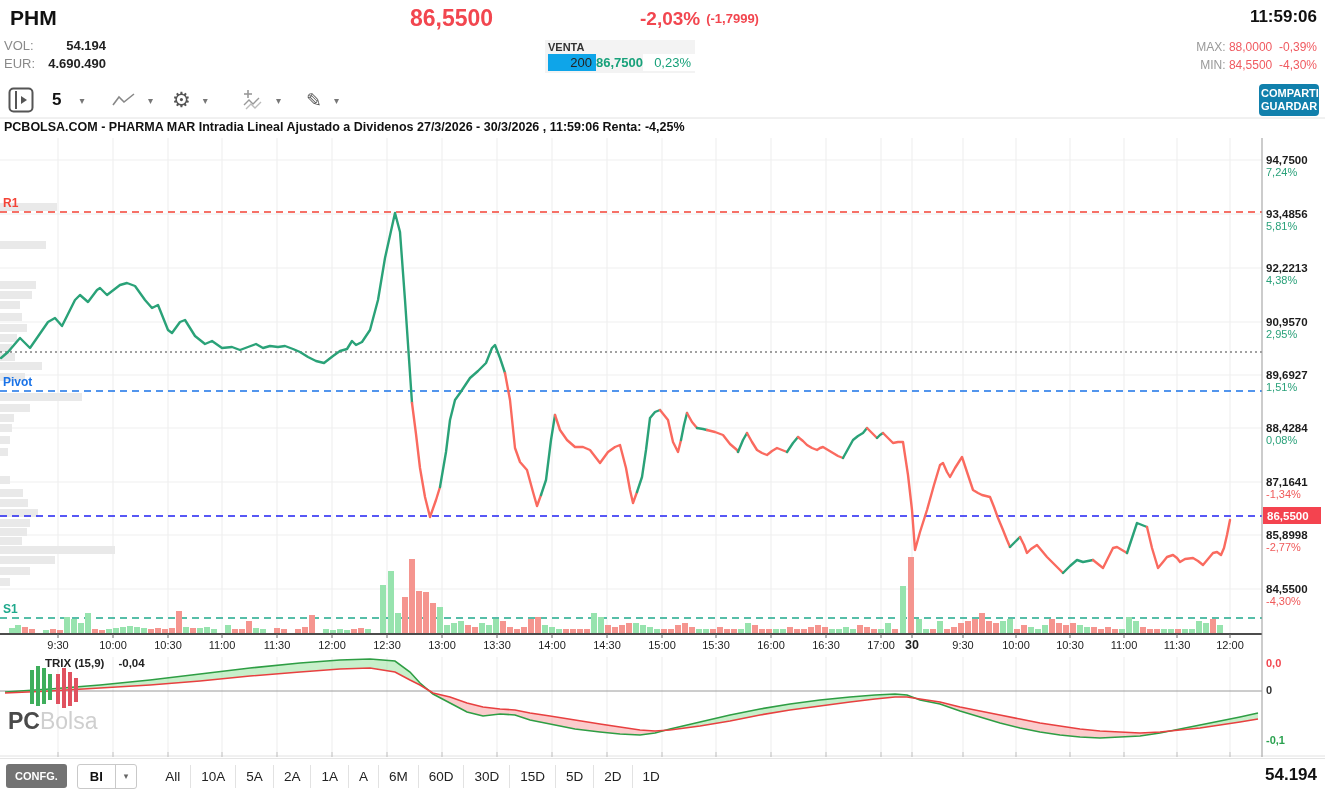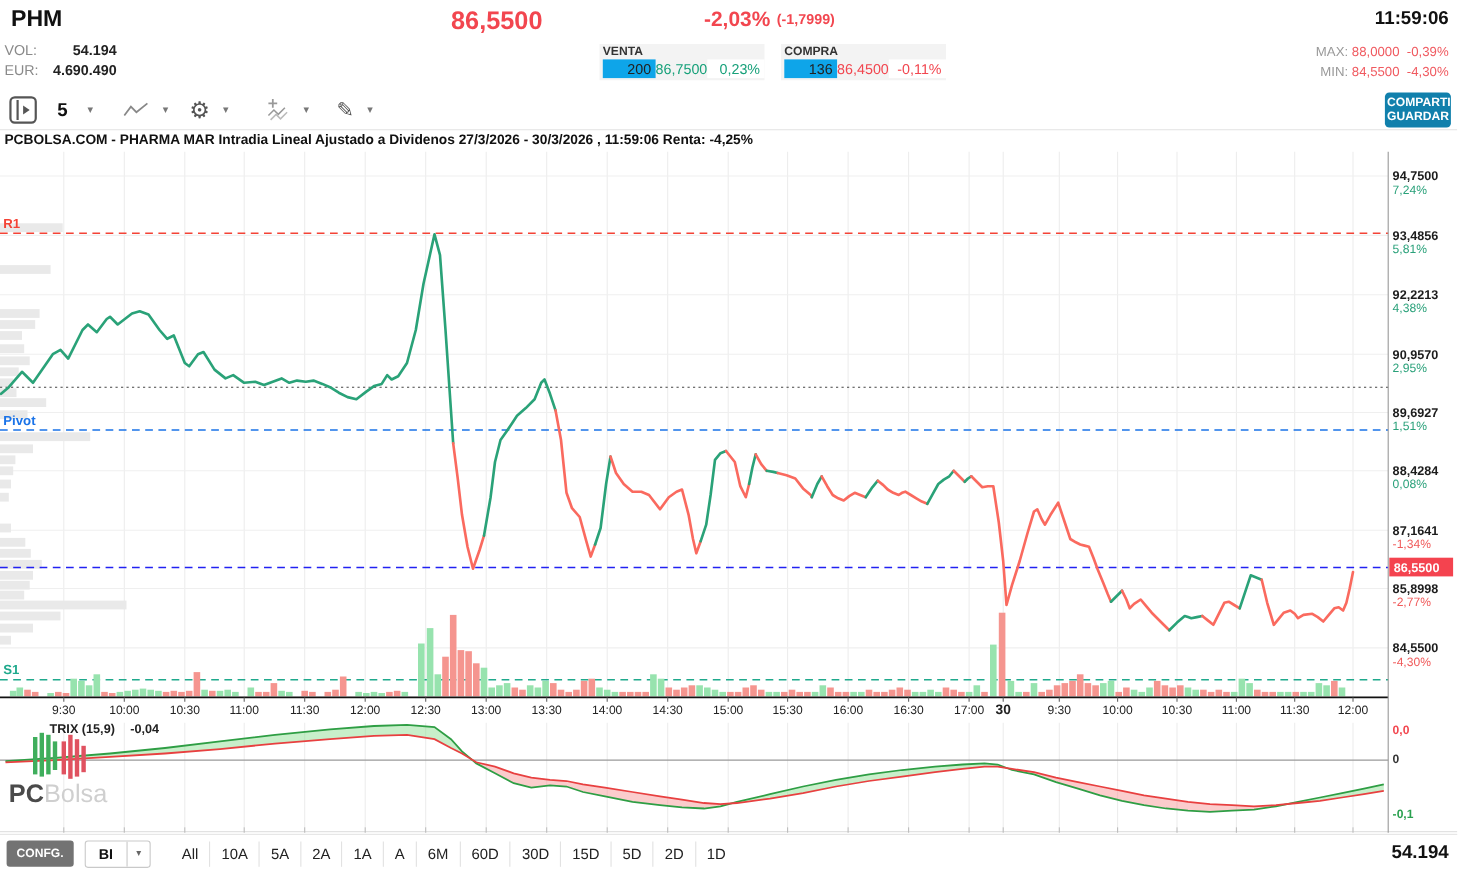--- a/index.html
+++ b/index.html
@@ -17,21 +17,21 @@
   .clock  { right:8px; top:7px; font-size:17px; font-weight:700; color:#111; }
   .volrow { left:4px; width:102px; display:flex; justify-content:space-between;
             font-size:13px; color:#8a8a8a; }
   .volrow b { color:#222; font-weight:700; }
   .obox { top:40px; width:150px; height:33px; background:#f3f3f3; padding:1px 3px;
           font-size:11px; }
   .obox .t { font-weight:700; color:#333; line-height:13px; }
   .obox .r { display:flex; align-items:center; height:17px; font-size:13px; }
   .obox .cnt { background:#0ea5e9; flex:0 0 48px; text-align:right; padding-right:4px;
                color:#222; height:100%; line-height:17px; }
-  .obox .px { flex:1; text-align:right; font-weight:400; }
+  .obox .px { flex:1; text-align:right; font-weight:700; }
   .obox .pc { background:#fff; flex:0 0 52px; text-align:right; padding-right:4px;
               height:100%; line-height:17px;}
   .grn { color:#17a17a; } .red { color:#f2464f; }
   .mmrow { right:8px; font-size:12px; text-align:right; }
   .mmrow .lbl { color:#999; } .mmrow b { font-weight:400; color:#f05a60; }
 
   
   .tbi { top:86px; height:28px; display:flex; align-items:center; gap:4px;
          color:#555; cursor:pointer; }
   .caret { font-size:10px; color:#777; font-family:"DejaVu Sans",sans-serif; }
@@ -502,28 +502,20 @@
   </div>
 
   <div class="ov obox" style="left:545px">
     <div class="t">VENTA</div>
     <div class="r">
       <span class="cnt">200</span>
       <span class="px grn">86,7500</span>
       <span class="pc grn">0,23%</span>
     </div>
   </div>
-  <div class="ov obox" style="left:710px">
-    <div class="t">COMPRA</div>
-    <div class="r">
-      <span class="cnt">136</span>
-      <span class="px red">86,4500</span>
-      <span class="pc red">-0,11%</span>
-    </div>
-  </div>
 
   <div class="ov mmrow" style="top:40px">
     <span class="lbl">MAX:</span>
     <b>88,0000</b>&nbsp;&nbsp;<b>-0,39%</b>
   </div>
   <div class="ov mmrow" style="top:58px">
     <span class="lbl">MIN:</span>
     <b>84,5500</b>&nbsp;&nbsp;<b>-4,30%</b>
   </div>
 

